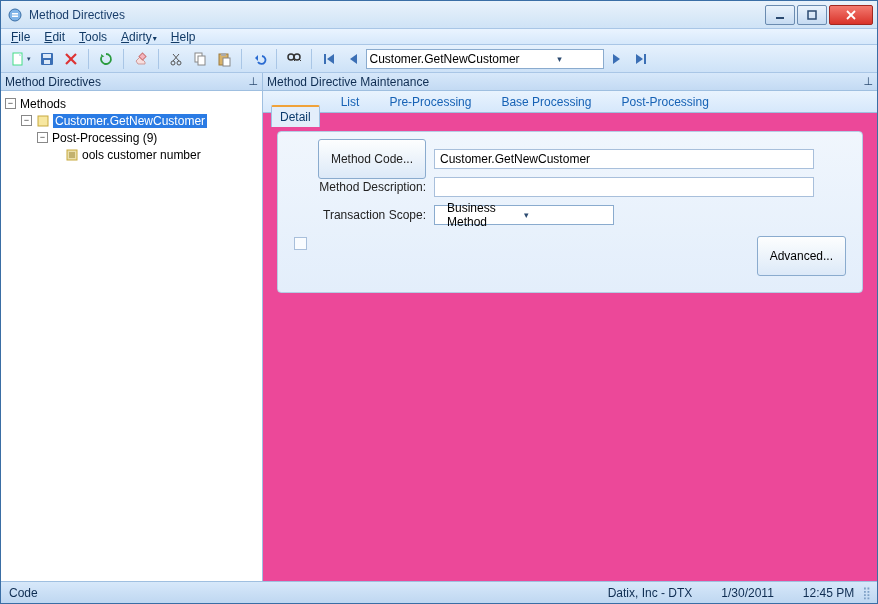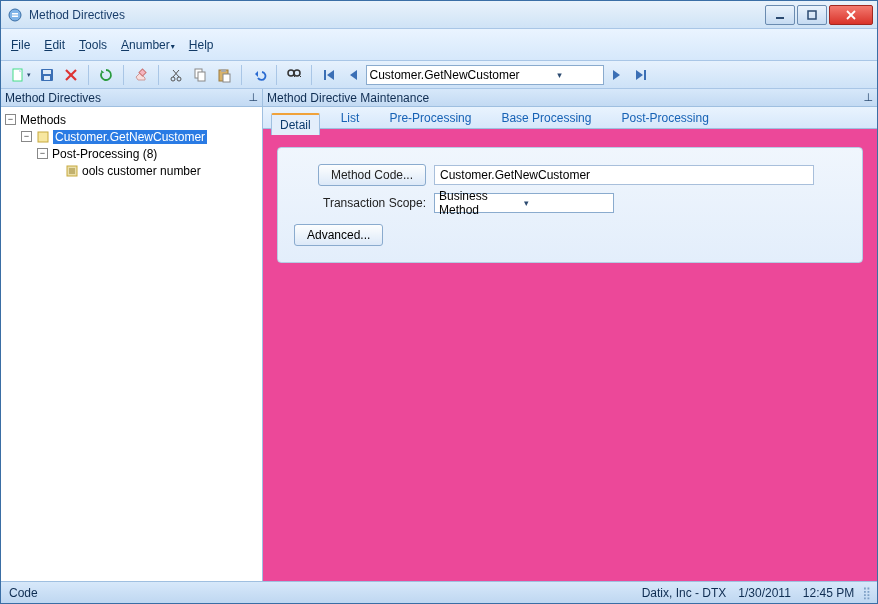--- a/index.html
+++ b/index.html
@@ -8,21 +8,21 @@
 
 .window { width: 878px; height: 604px; border: 1px solid #3a6ea5; display: flex; flex-direction: column; background: #fff; }
 .titlebar { height: 28px; background: linear-gradient(#e9f2fb, #cfe3f6); display: flex; align-items: center; padding: 0 0 0 6px; border-bottom: 1px solid #a9c6e6; }
 .titlebar .app-icon { width: 16px; height: 16px; margin-right: 6px; display: inline-flex; align-items: center; justify-content: center; }
 .titlebar .title { flex: 1; color: #1a3e6b; }
 .winbtns { display: flex; height: 20px; gap: 2px; margin-right: 4px; }
 .winbtn { width: 30px; height: 20px; border: 1px solid #6a8bb0; border-radius: 2px; display: flex; align-items: center; justify-content: center; background: linear-gradient(#eaf3fc, #c6dbf2); color: #2b4a70; cursor: pointer; }
 .winbtn.close { background: linear-gradient(#f37a70, #d9332a); border-color: #a02820; color: #fff; width: 44px; }
 
 
-.menubar { height: 32px; background: linear-gradient(#eaf4ff, #d6e8fb); border-bottom: 1px solid #a9c6e6; display: flex; align-items: center; padding-left: 10px; gap: 14px; }
+.menubar { height: 16px; background: linear-gradient(#eaf4ff, #d6e8fb); border-bottom: 1px solid #a9c6e6; display: flex; align-items: center; padding-left: 10px; gap: 14px; }
 .menubar .menuitem { color: #113a66; cursor: pointer; }
 .menubar .menuitem u { text-decoration: underline; }
 .menubar .dropdown-arrow { font-size: 8px; margin-left: 1px; color: #113a66; }
 
 
 .toolbar { height: 28px; background: linear-gradient(#e6f1fd, #cde2f7); border-bottom: 1px solid #a9c6e6; display: flex; align-items: center; padding: 0 6px; gap: 2px; }
 .tbtn { width: 22px; height: 22px; display: inline-flex; align-items: center; justify-content: center; border: 1px solid transparent; border-radius: 2px; cursor: pointer; }
 .tbtn-wide { width: auto; padding: 0 2px; }
 .tbtn .mini-arrow { font-size: 7px; color: #2b4a70; margin-left: 1px; }
 .tsep { width: 1px; height: 20px; background: #a9c6e6; margin: 0 4px; }
@@ -40,38 +40,38 @@
 .tree { flex: 1; background: #fff; padding: 4px 2px; overflow: auto; }
 .treeitem { display: flex; align-items: center; height: 17px; white-space: nowrap; cursor: pointer; }
 .treeitem .expander { width: 11px; height: 11px; border: 1px solid #888; font-size: 9px; line-height: 9px; text-align: center; margin-right: 4px; color: #333; background: #fff; }
 .treeitem .nodeicon { width: 14px; height: 14px; margin-right: 3px; display: inline-flex; align-items: center; justify-content: center; }
 .treeitem.sel .label { background: #2a7be4; color: #fff; padding: 0 2px; }
 
 
 .mainpanel { flex: 1; display: flex; flex-direction: column; background: #ec4899; }
 .tabbar { height: 22px; display: flex; align-items: flex-end; padding: 0 8px; gap: 12px; border-bottom: 1px solid #9fbfe0; background: linear-gradient(#e9f3fe, #d6e8fb); }
 .tab { padding: 3px 8px 3px; color: #1762b5; cursor: pointer; border: 1px solid transparent; border-bottom: none; }
-.tab.active { background: #e3eefb; border-color: #9fbfe0; color: #0b3a6c; border-top: 2px solid #f0a23a; border-radius: 2px 2px 0 0; position: relative; top: 7px; }
+.tab.active { background: #e3eefb; border-color: #9fbfe0; color: #0b3a6c; border-top: 2px solid #f0a23a; border-radius: 2px 2px 0 0; position: relative; top: 15px; }
 
 .formarea { padding: 18px 14px; }
 .formbox { border: 1px solid #b6cce5; border-radius: 4px; background: linear-gradient(#f0f6fd, #e3eefb); padding: 16px 16px 16px 16px; }
 .formrow { display: flex; align-items: center; margin-bottom: 6px; height: 22px; }
 .formrow .rlabel { width: 140px; text-align: right; padding-right: 8px; color: #222; }
 .formrow .txtinput { flex: 1; height: 20px; border: 1px solid #a8bfdb; background: #fff; padding: 0 5px; }
 .formrow .txtinput.long { max-width: 380px; }
-.formrow .combo { width: 180px; height: 20px; border: 1px solid #8aabce; background: #fff; display: flex; align-items: center; padding: 0 4px; }
+.formrow .combo { width: 180px; height: 20px; border: 1px solid #8aabce; background: #fff; display: flex; align-items: center; padding: 0 12px; }
 .formrow .combo span { flex: 1; }
 .formrow .combo .cbtn { color: #2b4a70; font-size: 9px; cursor: pointer; }
-.btn { height: 22px; padding: 0 12px; border: 1px solid #8aabce; border-radius: 3px; background: linear-gradient(#fdfefe, #dce9f8); cursor: pointer; display: inline-flex; align-items: center; }
+.btn { height: 40px; padding: 0 12px; border: 1px solid #8aabce; border-radius: 3px; background: linear-gradient(#fdfefe, #dce9f8); cursor: pointer; display: inline-flex; align-items: center; }
 .checkbox-ph { width: 13px; height: 13px; border: 1px solid #a8bfdb; background: #f9fcff; }
-.advrow { display: flex; margin-top: -24px; }
+.advrow { display: flex; justify-content: flex-end; margin-top: -24px; }
 
 
 .statusbar { height: 22px; background: linear-gradient(#d7e8fa, #bfd7f1); border-top: 1px solid #9fbfe0; display: flex; align-items: center; padding: 0 8px; color: #0f2d52; }
-.statusbar .seg { margin-left: 12px; }
+.statusbar .seg { margin-left: 29px; }
 .statusbar .seg.first { margin-left: 0; flex: 1; }
 .statusbar .grip { margin-left: 8px; color: #7ea0c6; letter-spacing: -2px; }
 
 svg { display: block; }
 </style>
 </head>
 <body>
 
 <div class="window">
 
@@ -101,21 +101,21 @@
             <line x1="9" y1="1" x2="1" y2="9" stroke="currentColor" stroke-width="1.8"></line>
           </svg>
         </div>
     </div>
   </div>
 
   <div class="menubar">
     <span class="menuitem"><u>F</u><span>ile</span></span>
     <span class="menuitem"><u>E</u><span>dit</span></span>
     <span class="menuitem"><u>T</u><span>ools</span></span>
-    <span class="menuitem"><u>A</u><span>number</span><span class="dropdown-arrow">▾</span></span>
+    <span class="menuitem"><u>A</u><span>dirty</span><span class="dropdown-arrow">▾</span></span>
     <span class="menuitem"><u>H</u><span>elp</span></span>
   </div>
 
   <div class="toolbar">
     <div class="tbtn tbtn-wide">
       <svg width="16" height="16" viewBox="0 0 16 16">
           <rect x="3" y="2" width="9" height="12" fill="#fff" stroke="#4d8" stroke-width="1"></rect>
           <path d="M9 2 L12 5 L9 5 Z" fill="#cde"></path>
         </svg>
       <span class="mini-arrow">▾</span>
@@ -230,21 +230,21 @@
           <span class="expander">−</span>
           <span class="nodeicon">
               <svg width="12" height="12">
                 <rect x="1" y="1" width="10" height="10" fill="#f7e7a0" stroke="#c7a93e"></rect>
               </svg>
             </span>
           <span class="label">Customer.GetNewCustomer</span>
         </div>
         <div class="treeitem" style="padding-left:34px">
           <span class="expander">−</span>
-          <span class="label">Post-Processing (8)</span>
+          <span class="label">Post-Processing (9)</span>
         </div>
         <div class="treeitem" style="padding-left:62px">
           <span class="nodeicon">
               <svg width="12" height="12">
                 <rect x="1" y="1" width="10" height="10" fill="#eadfab" stroke="#c7a93e"></rect>
                 <line x1="3" y1="4" x2="9" y2="4" stroke="#9a8330"></line>
                 <line x1="3" y1="6" x2="9" y2="6" stroke="#9a8330"></line>
                 <line x1="3" y1="8" x2="9" y2="8" stroke="#9a8330"></line>
               </svg>
             </span>
@@ -269,20 +269,24 @@
       <div class="formarea">
         <div class="formbox">
 
           <div class="formrow">
             <div class="rlabel">
               <span class="btn">Method Code...</span>
             </div>
             <input class="txtinput long" value="Customer.GetNewCustomer" style="">
           </div>
 
+          <div class="formrow">
+            <div class="rlabel">Method Description:</div>
+            <input class="txtinput long" value="" style="">
+          </div>
 
           <div class="formrow">
             <div class="rlabel">Transaction Scope:</div>
             <div class="combo">
               <span>Business Method</span>
               <span class="cbtn">▾</span>
             </div>
           </div>
 
           <div class="formrow">

